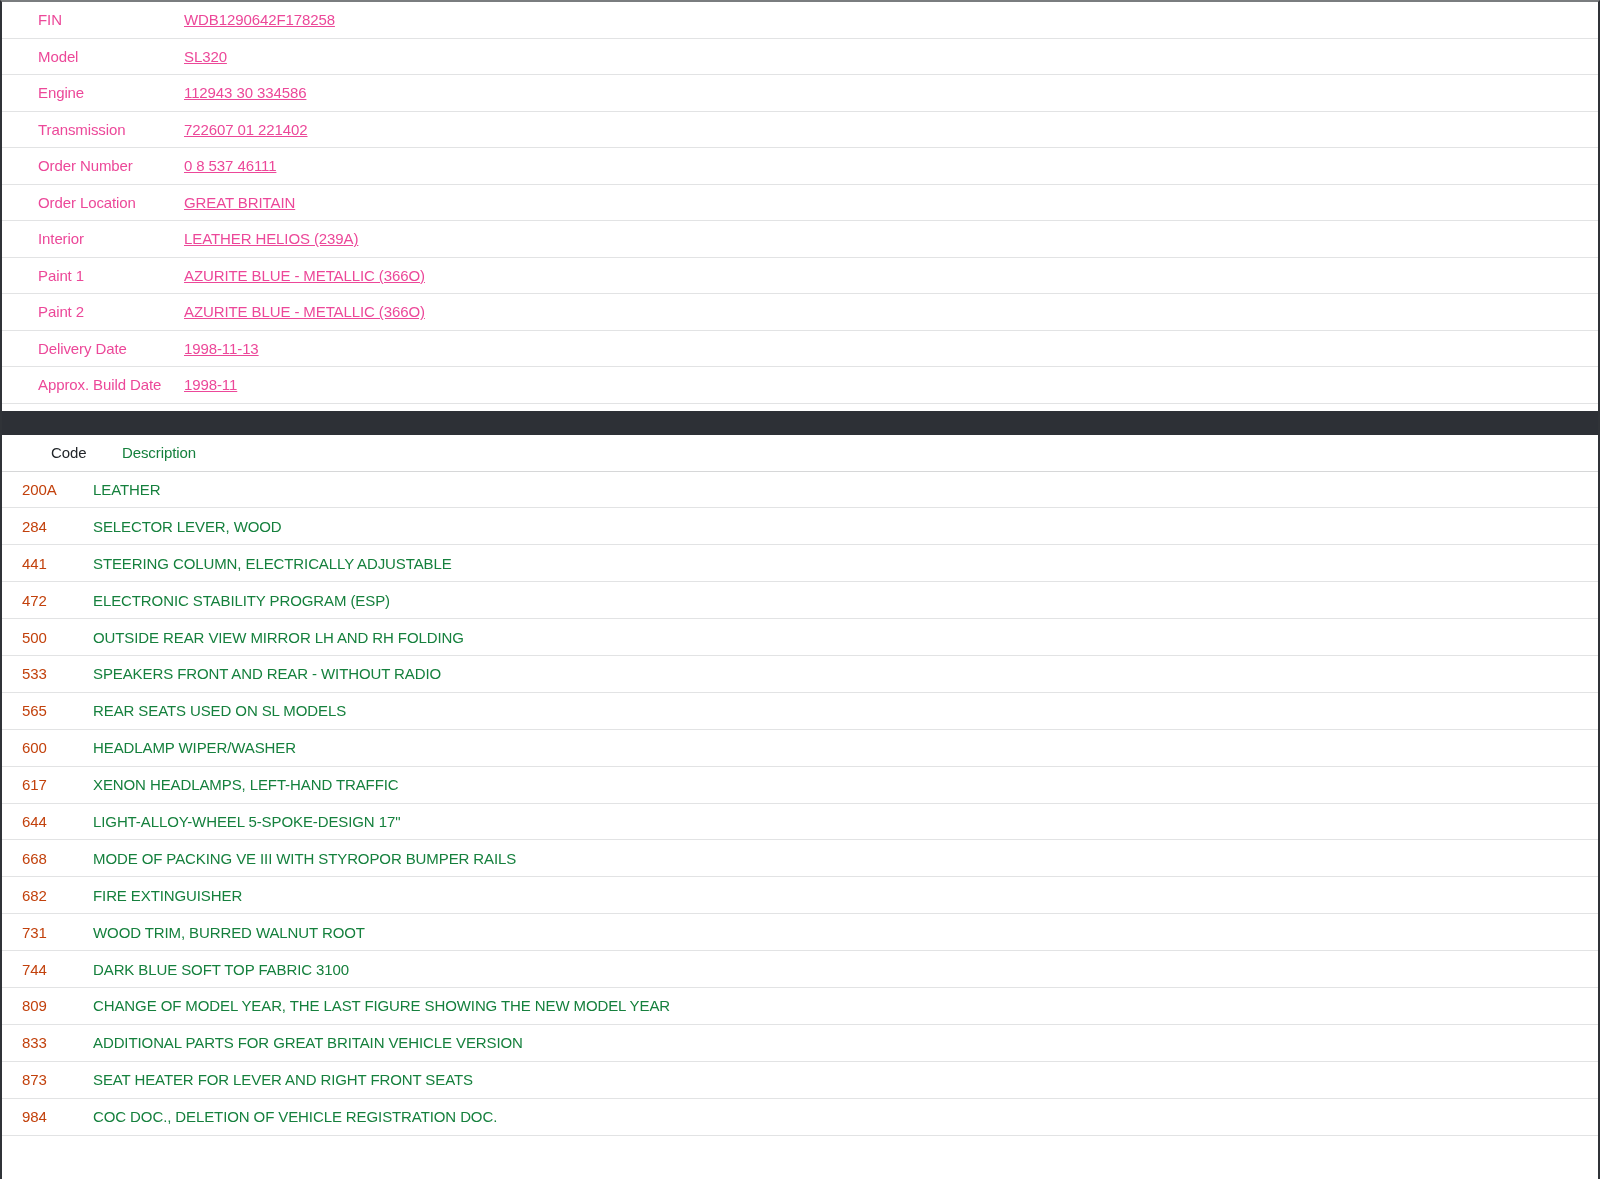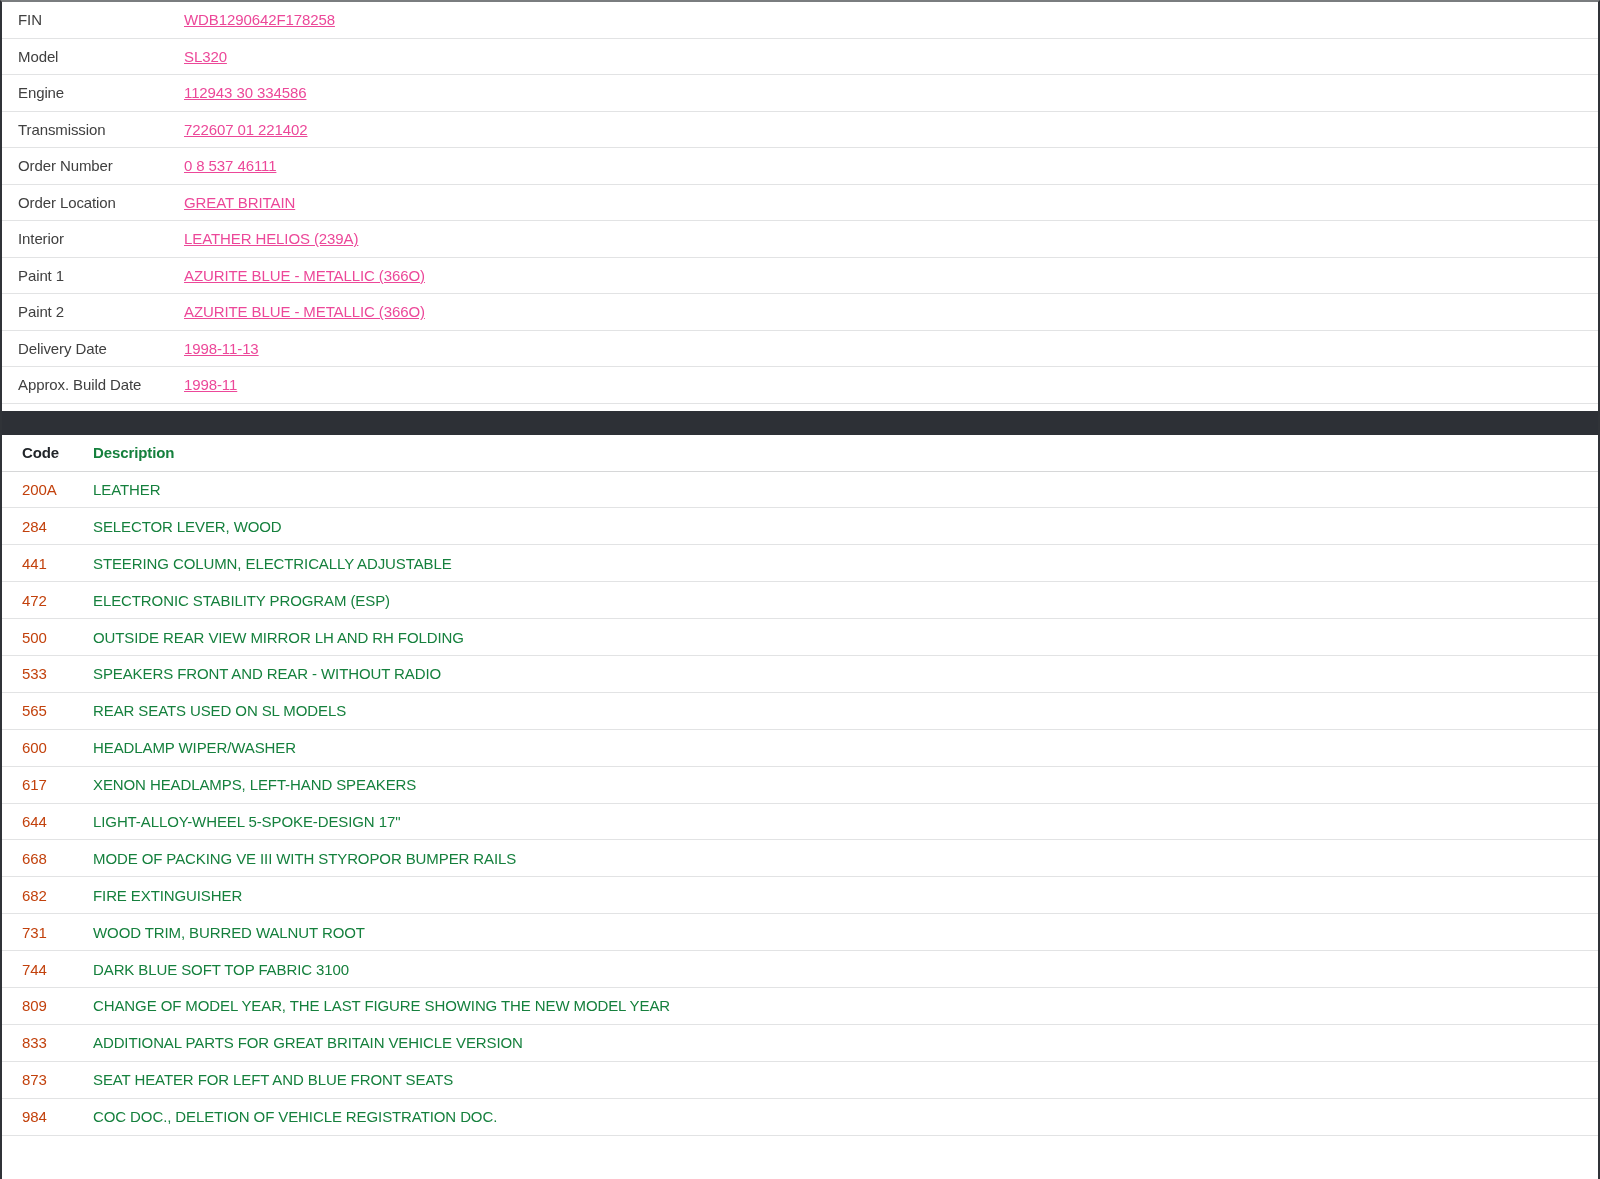--- a/index.html
+++ b/index.html
@@ -23,40 +23,41 @@
   
   .kv-table { width: 100%; }
   .kv-row {
     display: flex;
     align-items: center;
     height: 36.5px;
     border-bottom: 1px solid #e2e3e4;
   }
   .kv-label {
     flex: 0 0 182px;
-    padding-left: 16px;
-    color: #404040;
+    padding-left: 36px;
+    color: #ec4899;
   }
   .kv-value { color: #ec4899; text-decoration: underline; }
   
   .gap { height: 7px; background: #ffffff; }
   .divider-bar { height: 24px; background: #2d3036; }
   
   .code-table { width: 100%; }
   .code-row {
     display: flex;
     align-items: center;
     height: 36.9px;
     border-bottom: 1px solid #e2e3e4;
   }
   .code-row.header {
     height: 37px;
-    font-weight: 700;
+    font-weight: 400;
     color: #212529;
     border-bottom: 1px solid #d6d7d8;
+    padding-left: 29px;
   }
   .code-cell {
     flex: 0 0 91px;
     padding-left: 20px;
     color: #c2410c;
   }
   .code-row.header .code-cell { color: #212529; }
   .desc-cell { color: #15803d; }
 </style>
 </head>
@@ -168,21 +169,21 @@
           <div class="desc-cell">REAR SEATS USED ON SL MODELS</div>
         </div>
 
         <div class="code-row">
           <div class="code-cell">600</div>
           <div class="desc-cell">HEADLAMP WIPER/WASHER</div>
         </div>
 
         <div class="code-row">
           <div class="code-cell">617</div>
-          <div class="desc-cell">XENON HEADLAMPS, LEFT-HAND SPEAKERS</div>
+          <div class="desc-cell">XENON HEADLAMPS, LEFT-HAND TRAFFIC</div>
         </div>
 
         <div class="code-row">
           <div class="code-cell">644</div>
           <div class="desc-cell">LIGHT-ALLOY-WHEEL 5-SPOKE-DESIGN 17"</div>
         </div>
 
         <div class="code-row">
           <div class="code-cell">668</div>
           <div class="desc-cell">MODE OF PACKING VE III WITH STYROPOR BUMPER RAILS</div>
@@ -208,21 +209,21 @@
           <div class="desc-cell">CHANGE OF MODEL YEAR, THE LAST FIGURE SHOWING THE NEW MODEL YEAR</div>
         </div>
 
         <div class="code-row">
           <div class="code-cell">833</div>
           <div class="desc-cell">ADDITIONAL PARTS FOR GREAT BRITAIN VEHICLE VERSION</div>
         </div>
 
         <div class="code-row">
           <div class="code-cell">873</div>
-          <div class="desc-cell">SEAT HEATER FOR LEFT AND BLUE FRONT SEATS</div>
+          <div class="desc-cell">SEAT HEATER FOR LEVER AND RIGHT FRONT SEATS</div>
         </div>
 
         <div class="code-row">
           <div class="code-cell">984</div>
           <div class="desc-cell">COC DOC., DELETION OF VEHICLE REGISTRATION DOC.</div>
         </div>
       </div>
   </div>
 
 </div>

